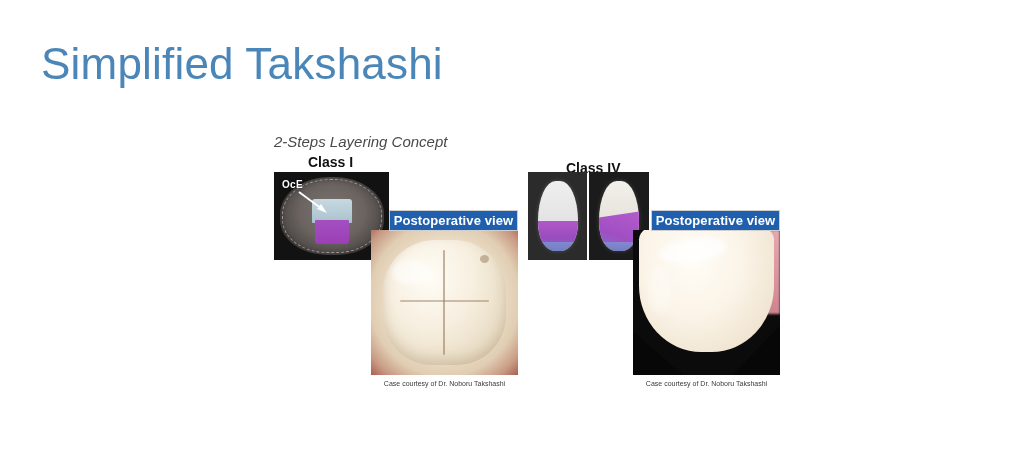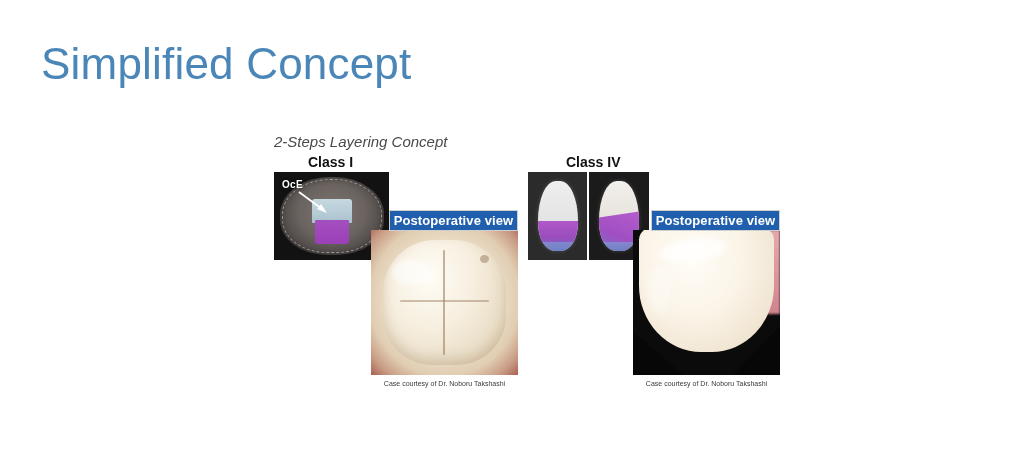--- a/index.html
+++ b/index.html
@@ -62,21 +62,21 @@
     top: 0px;
     width: 100%;
     text-align: center;
     font-size: 14px;
     line-height: 14px;
     font-weight: bold;
     color: #111111;
     white-space: nowrap;
   }
   #case-class-1 .case-title { text-align: left; padding-left: 34px; width: auto; }
-  #case-class-4 .case-title { text-align: left; padding-left: 38px; width: auto; }
+  #case-class-4 .case-title { text-align: left; padding-left: 38px; width: auto; margin-top: 6px; }
 
   
   .diagram {
     position: absolute;
     top: 17px;
     background: #121212;
     overflow: hidden;
   }
   #diagram-class-1 {
     left: 0px;
@@ -342,21 +342,21 @@
     color: #3a3a3a;
     white-space: nowrap;
     text-align: center;
   }
   #credit-class-1 { left: 97px;  top: 224px; width: 147px; }
   #credit-class-4 { left: 105px; top: 224px; width: 147px; }
 </style>
 </head>
 <body>
 
-<div id="slide-title">Simplified Concept</div>
+<div id="slide-title">Simplified Takshashi</div>
 
 <div id="figure">
 
   <div id="figure-caption">2-Steps Layering Concept</div>
 
   <div class="case-col" id="case-class-1">
 
     <div class="case-title">Class I</div>
 
     <div class="diagram" id="diagram-class-1">

